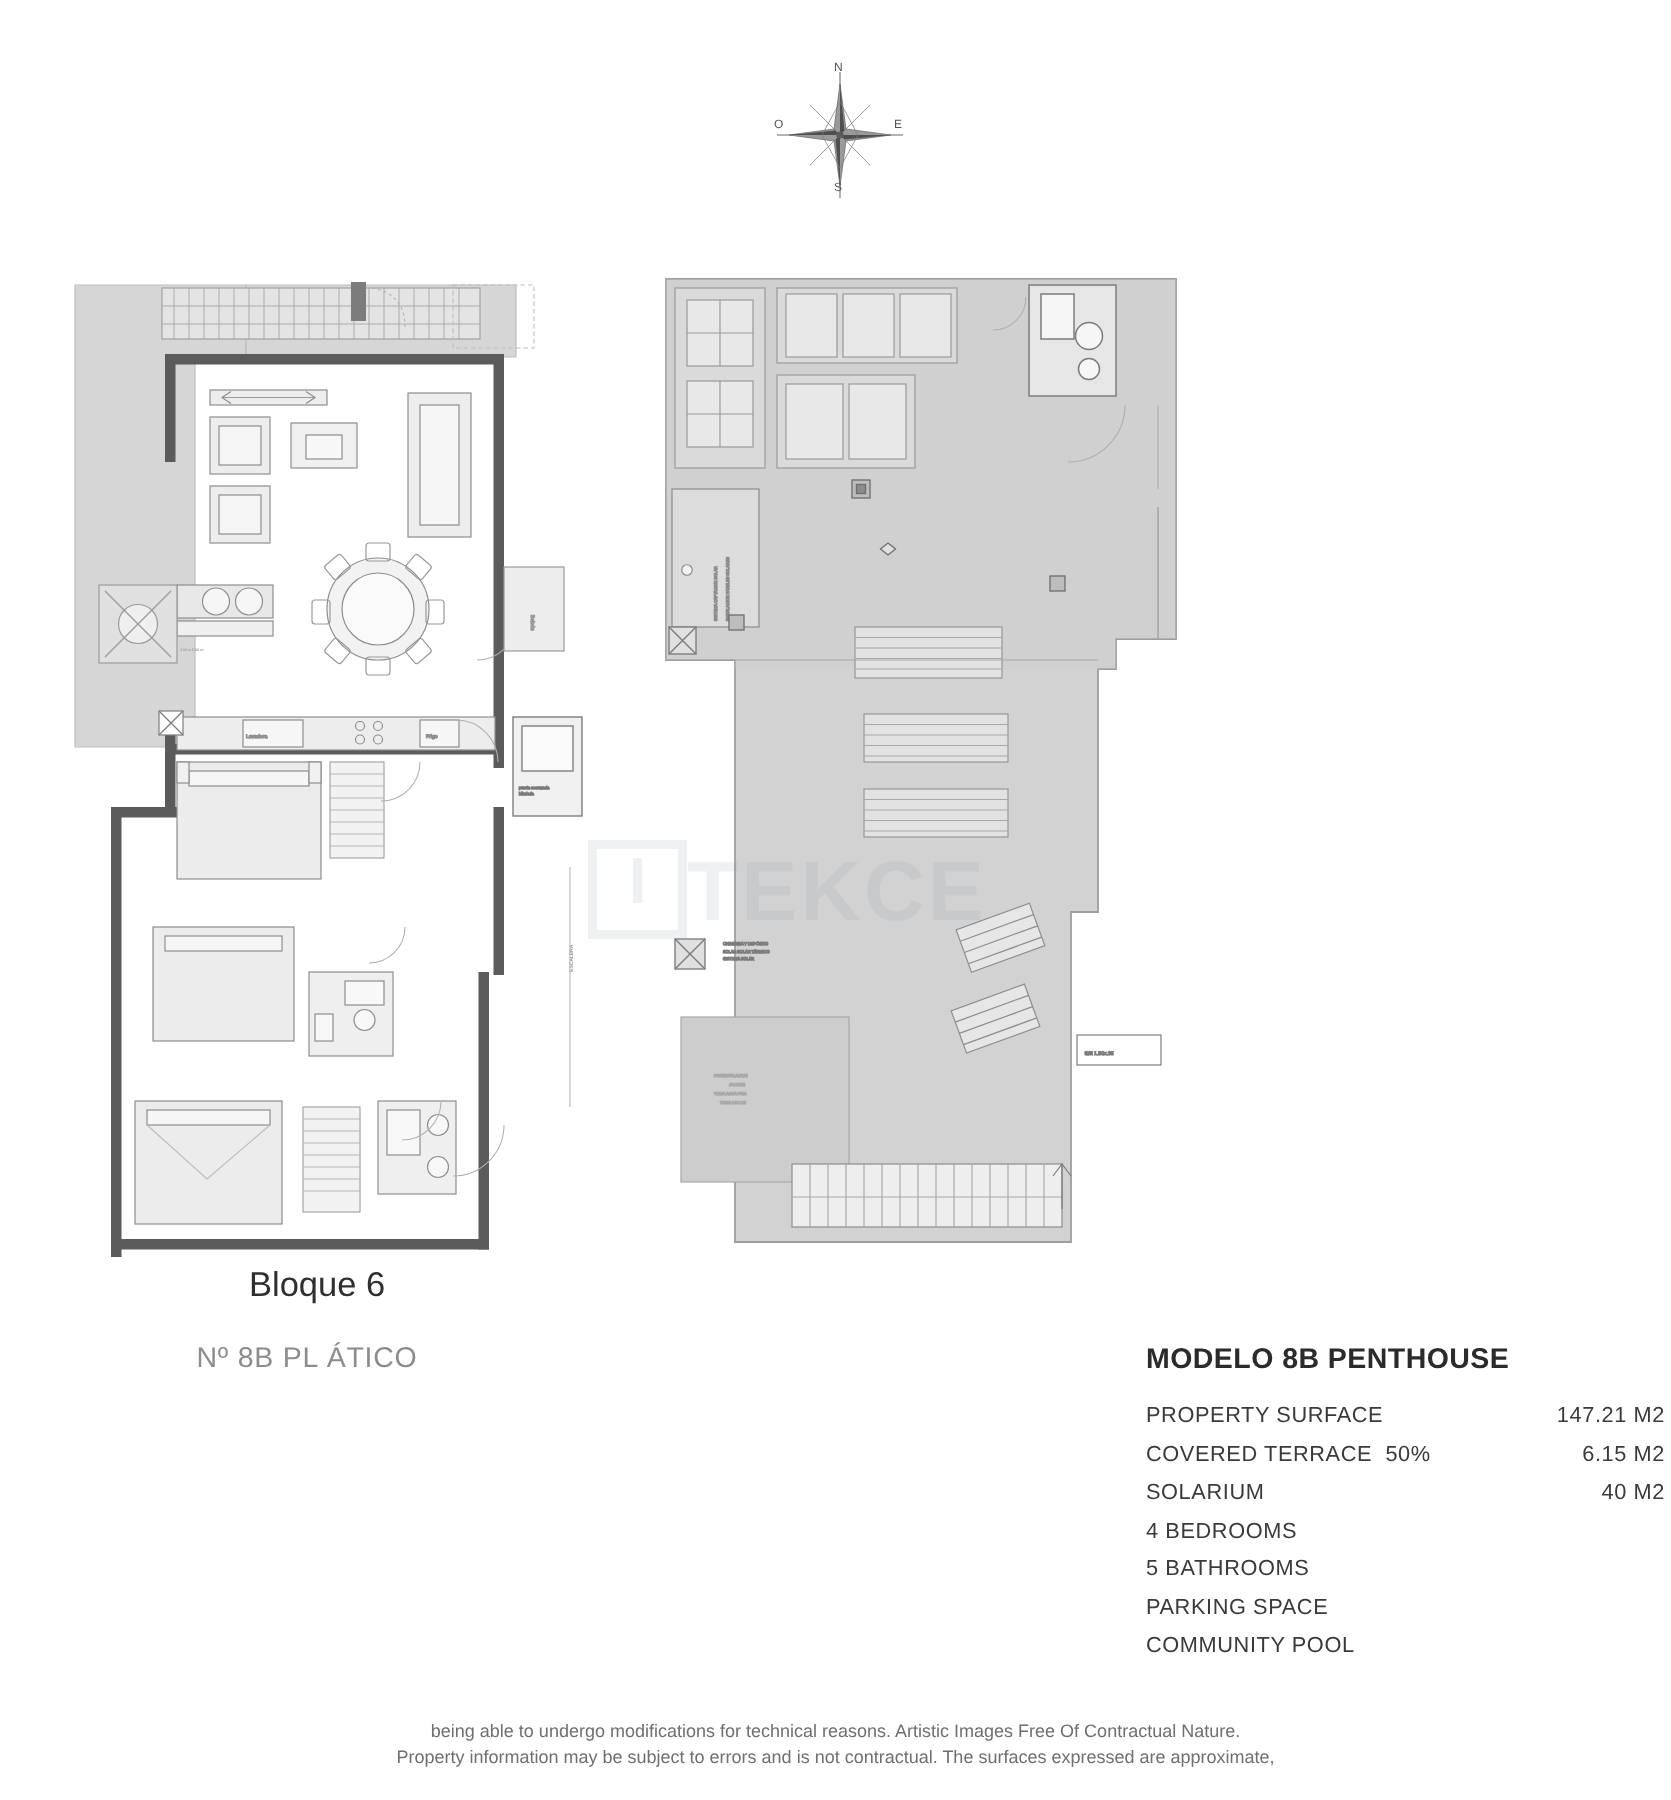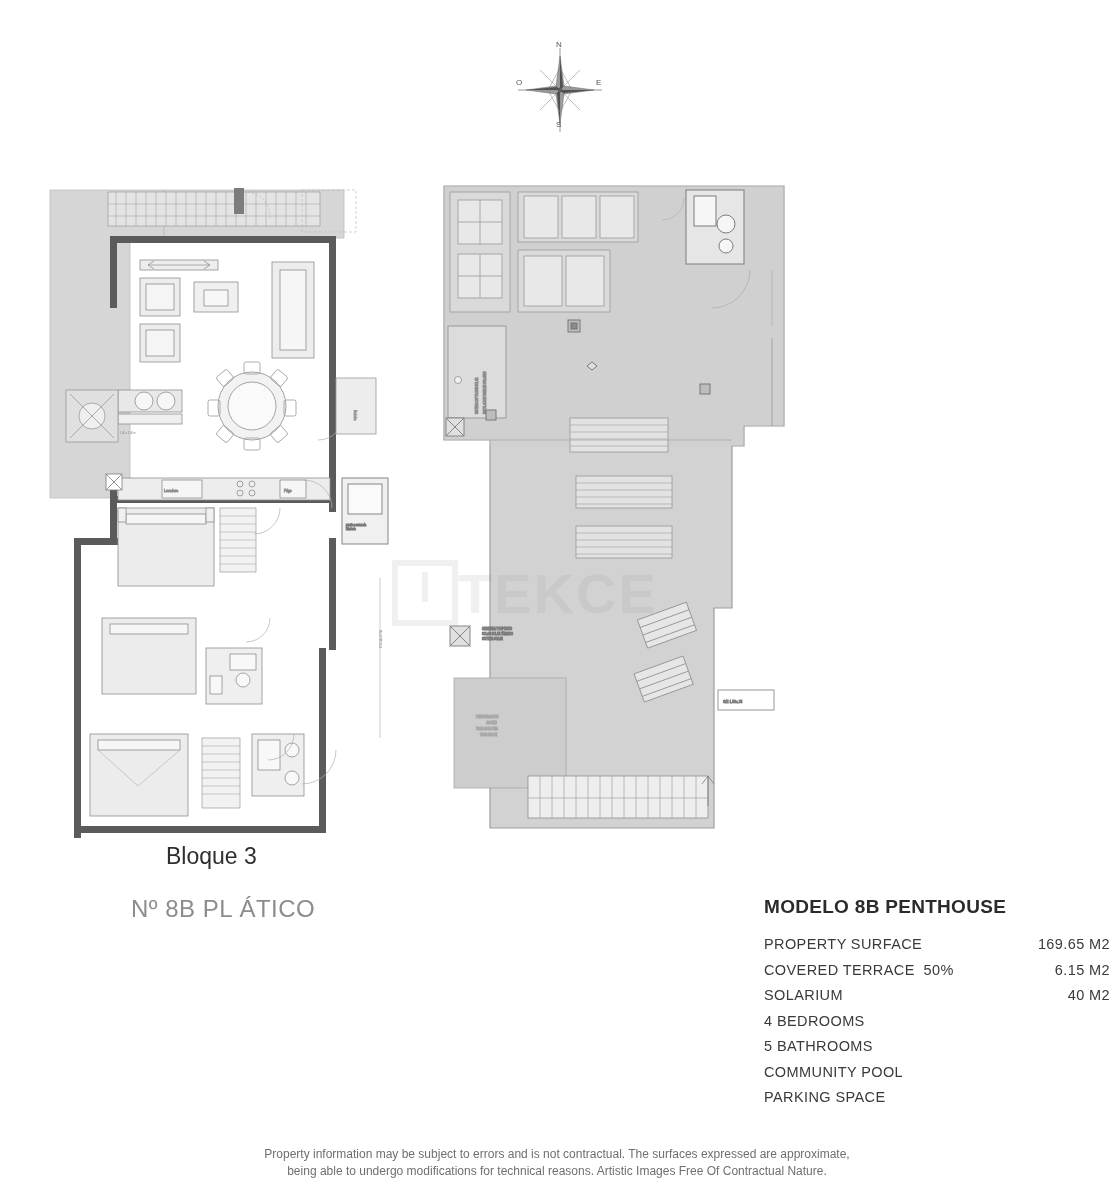--- a/index.html
+++ b/index.html
@@ -91,21 +91,21 @@
     left: 166px;
     top: 843px;
     font-size: 23px;
     color: #2f2f2f;
     font-family: "Liberation Sans", sans-serif;
   }
   .unit-label {
     position: absolute;
     left: 131px;
     top: 895px;
-    font-size: 24px;
+    font-size: 19px;
     color: #8c8c8c;
     letter-spacing: .5px;
     font-family: "Liberation Sans", sans-serif;
   }
 
   
   .spec {
     position: absolute;
     left: 722px;
     top: 896px;
@@ -539,54 +539,54 @@
         <line x1="340" y1="160" x2="340" y2="248"></line>
       </g>
     </svg>
   </div>
 
   <div class="watermark">
     <div class="wm-mark"></div>
     <div class="wm-text">TEKCE</div>
   </div>
 
-  <div class="bloque-label">Bloque 3</div>
+  <div class="bloque-label">Bloque 6</div>
   <div class="unit-label">Nº 8B PL ÁTICO</div>
 
   <div class="spec">
     <div class="spec-title">MODELO 8B PENTHOUSE</div>
 
     <div class="spec-row">
       <span class="k">PROPERTY SURFACE</span>
-      <span class="v">169.65 M2</span>
+      <span class="v">147.21 M2</span>
     </div>
     <div class="spec-row">
       <span class="k">COVERED TERRACE  50%</span>
       <span class="v">6.15 M2</span>
     </div>
     <div class="spec-row">
       <span class="k">SOLARIUM</span>
       <span class="v">40 M2</span>
     </div>
     <div class="spec-row">
       <span class="k">4 BEDROOMS</span>
       <span class="v"></span>
     </div>
     <div class="spec-row">
       <span class="k">5 BATHROOMS</span>
       <span class="v"></span>
     </div>
     <div class="spec-row">
+      <span class="k">PARKING SPACE</span>
+      <span class="v"></span>
+    </div>
+    <div class="spec-row">
       <span class="k">COMMUNITY POOL</span>
       <span class="v"></span>
     </div>
-    <div class="spec-row">
-      <span class="k">PARKING SPACE</span>
-      <span class="v"></span>
-    </div>
   </div>
 
   <div class="disclaimer">
+    <div>being able to undergo modifications for technical reasons. Artistic Images Free Of Contractual Nature.</div>
     <div>Property information may be subject to errors and is not contractual. The surfaces expressed are approximate,</div>
-    <div>being able to undergo modifications for technical reasons. Artistic Images Free Of Contractual Nature.</div>
   </div>
 
 </div>
 
 </body></html>

